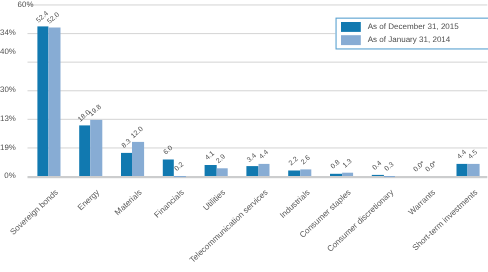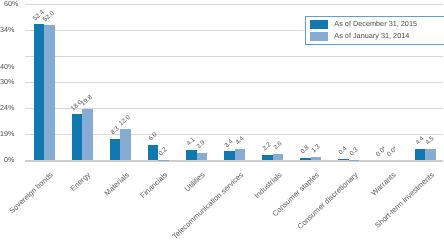--- a/index.html
+++ b/index.html
@@ -24,29 +24,29 @@
 </style>
 </head>
 <body>
 
 <div id="chart-root">
 <div class="axisline" style="left:25.2px;top:159.5px;width:417.8px"></div>
 <div class="ytick" style="left:0;top:156px;width:14.3px">0%</div>
 <div class="gridline" style="left:25.2px;top:133.8px;width:417.8px"></div>
 <div class="ytick" style="left:0;top:130px;width:14.3px">19%</div>
 <div class="gridline" style="left:25.2px;top:107.8px;width:417.8px"></div>
-<div class="ytick" style="left:0;top:104px;width:14.3px">24%</div>
+<div class="ytick" style="left:0;top:104px;width:14.3px">13%</div>
 <div class="gridline" style="left:25.2px;top:81.8px;width:417.8px"></div>
 <div class="ytick" style="left:0;top:78px;width:14.3px">30%</div>
 <div class="gridline" style="left:25.2px;top:55.8px;width:417.8px"></div>
-<div class="ytick" style="left:0;top:63px;width:14.3px">40%</div>
+<div class="ytick" style="left:0;top:43px;width:14.3px">40%</div>
 <div class="gridline" style="left:25.2px;top:29.8px;width:417.8px"></div>
 <div class="ytick" style="left:0;top:26px;width:14.3px">34%</div>
 <div class="gridline" style="left:25.2px;top:3.8px;width:417.8px"></div>
-<div class="ytick" style="left:4px;top:0px;width:14.3px">60%</div>
+<div class="ytick" style="left:16px;top:0px;width:14.3px">60%</div>
 <div class="bar" style="left:33.65px;top:24.06px;width:10.5px;height:136.24px;background:#1179b0"></div>
 <div class="vlabel" style="left:32.77px;top:13.21px">52.4</div>
 <div class="bar" style="left:44.15px;top:25.1px;width:10.5px;height:135.2px;background:#87acd4"></div>
 <div class="vlabel" style="left:43.27px;top:14.25px">52.0</div>
 <div class="catlabel" style="left:-2.18px;top:169.39px">Sovereign bonds</div>
 <div class="bar" style="left:71.75px;top:113.5px;width:10.5px;height:46.8px;background:#1179b0"></div>
 <div class="vlabel" style="left:70.87px;top:102.65px">18.0</div>
 <div class="bar" style="left:82.25px;top:108.82px;width:10.5px;height:51.48px;background:#87acd4"></div>
 <div class="vlabel" style="left:81.37px;top:97.97px">19.8</div>
 <div class="catlabel" style="left:68.45px;top:169.39px">Energy</div>

